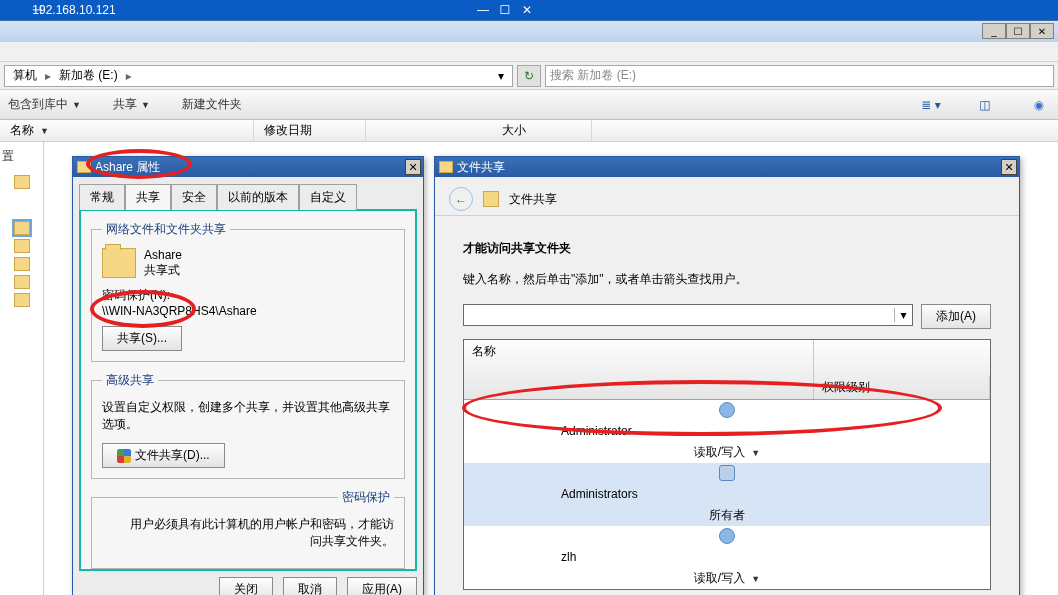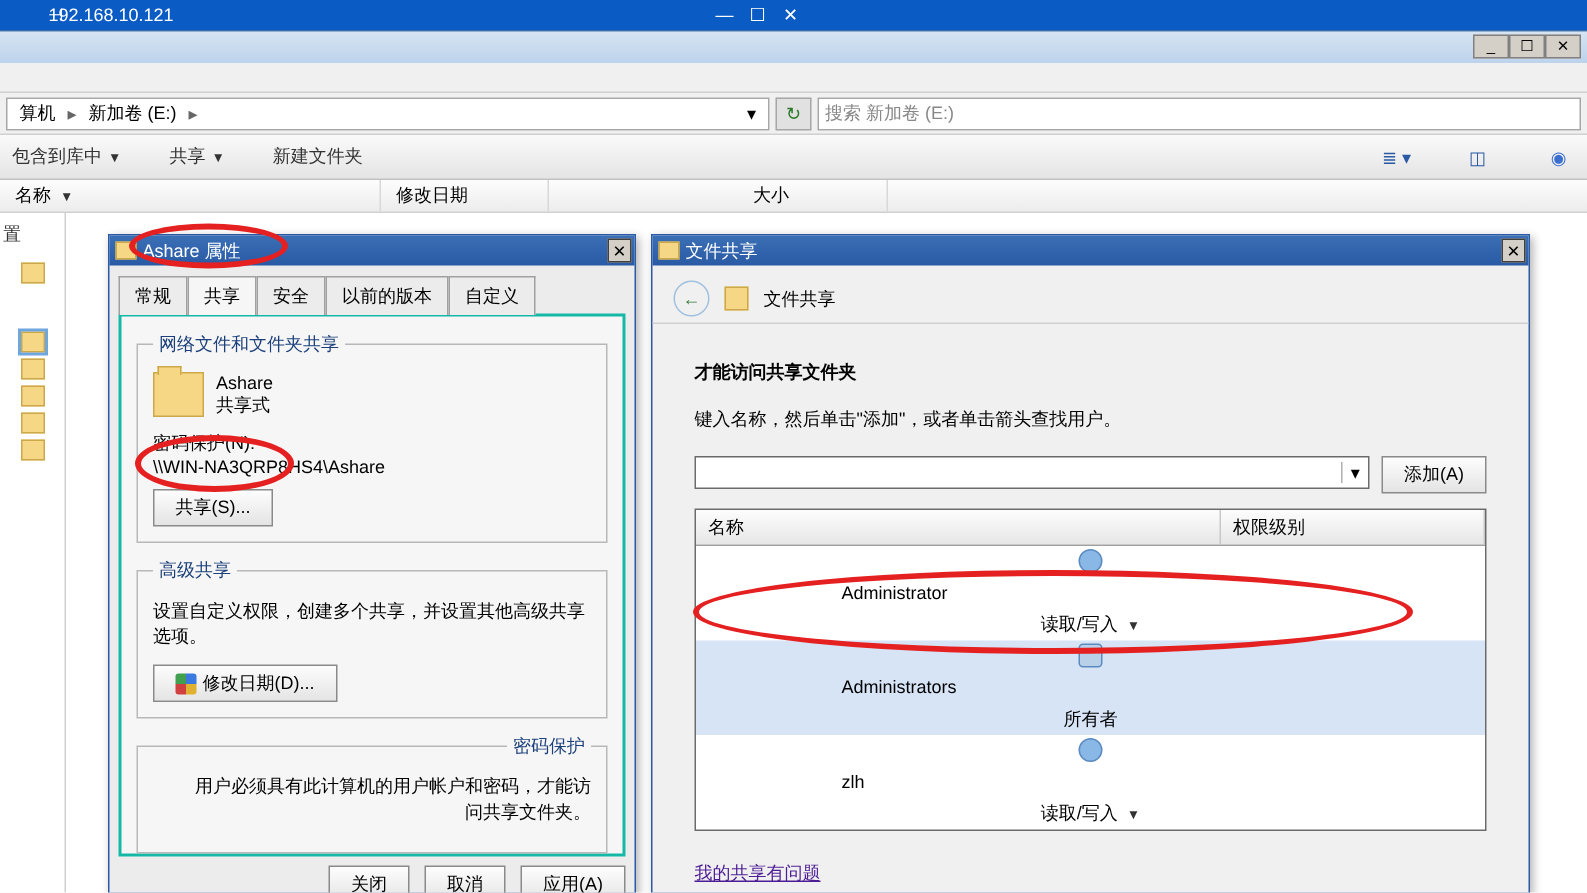--- a/index.html
+++ b/index.html
@@ -83,21 +83,21 @@
   .fs-title-ico { width:16px;height:16px; background:#f6d785; border:1px solid #cba94a;}
   
   .fs-input-row { display:flex; gap:8px; margin:16px 0 10px 0;}
   .fs-input { flex:1; height:22px; border:1px solid #6a6a6a; background:#fff; display:flex; align-items:center;}
   .fs-input input { border:none; outline:none; flex:1; padding:0 4px; font-size:12px;}
   .fs-input .dd { width:18px; border-left:1px solid #b0b0b0; text-align:center;}
   
   .perm-table { border:1px solid #6a6a6a; background:#fff; }
   .perm-head { display:flex; background:linear-gradient(#fdfdfd,#e6e6e6); border-bottom:1px solid #a0a0a0;}
   .perm-head div { padding:3px 8px; border-right:1px solid #c8c8c8;}
-  .ph-name{width:350px;} .ph-level{flex:1;}
+  .ph-name{width:350px;} .ph-level{flex:1;margin-top:36px;}
   .perm-rows { min-height:150px; }
   .perm-row { display:flex; align-items:center; padding:2px 8px; gap:6px;flex-direction:column;}
   .perm-row.sel { background:#d6e4f5; }
   .user-ico { width:16px; height:16px; border-radius:8px; background:#8ab8e6; border:1px solid #5a8ac0; flex-shrink:0;}
   .user-ico.multi { border-radius:3px; background:#b8d0e8;}
   .pr-name { width:332px; }
   .pr-level { flex:1; display:flex; align-items:center; gap:6px;}
   .dd-tri { font-size:9px; color:#333;}
   
   
@@ -210,21 +210,21 @@
             </div>
           </div>
           <div>密码保护(N):</div>
           <div style="margin-bottom:8px;">\\WIN-NA3QRP8HS4\Ashare</div>
           <button class="btn">共享(S)...</button>
         </fieldset>
 
         <fieldset class="gb">
           <legend>高级共享</legend>
           <div style="margin-bottom:10px;">设置自定义权限，创建多个共享，并设置其他高级共享选项。</div>
-          <button class="btn"><span class="shield-ico"></span><span>修改日期(D)...</span></button>
+          <button class="btn"><span class="shield-ico"></span><span>文件共享(D)...</span></button>
         </fieldset>
 
         <fieldset class="gb" style="margin-bottom:0;text-align:right;">
           <legend>密码保护</legend>
           <div style="margin-bottom:8px;margin-left:25px;">用户必须具有此计算机的用户帐户和密码，才能访问共享文件夹。</div>
         </fieldset>
       </div>
       <div class="dlg-btns">
         <button class="btn">关闭</button>
         <button class="btn">取消</button>

